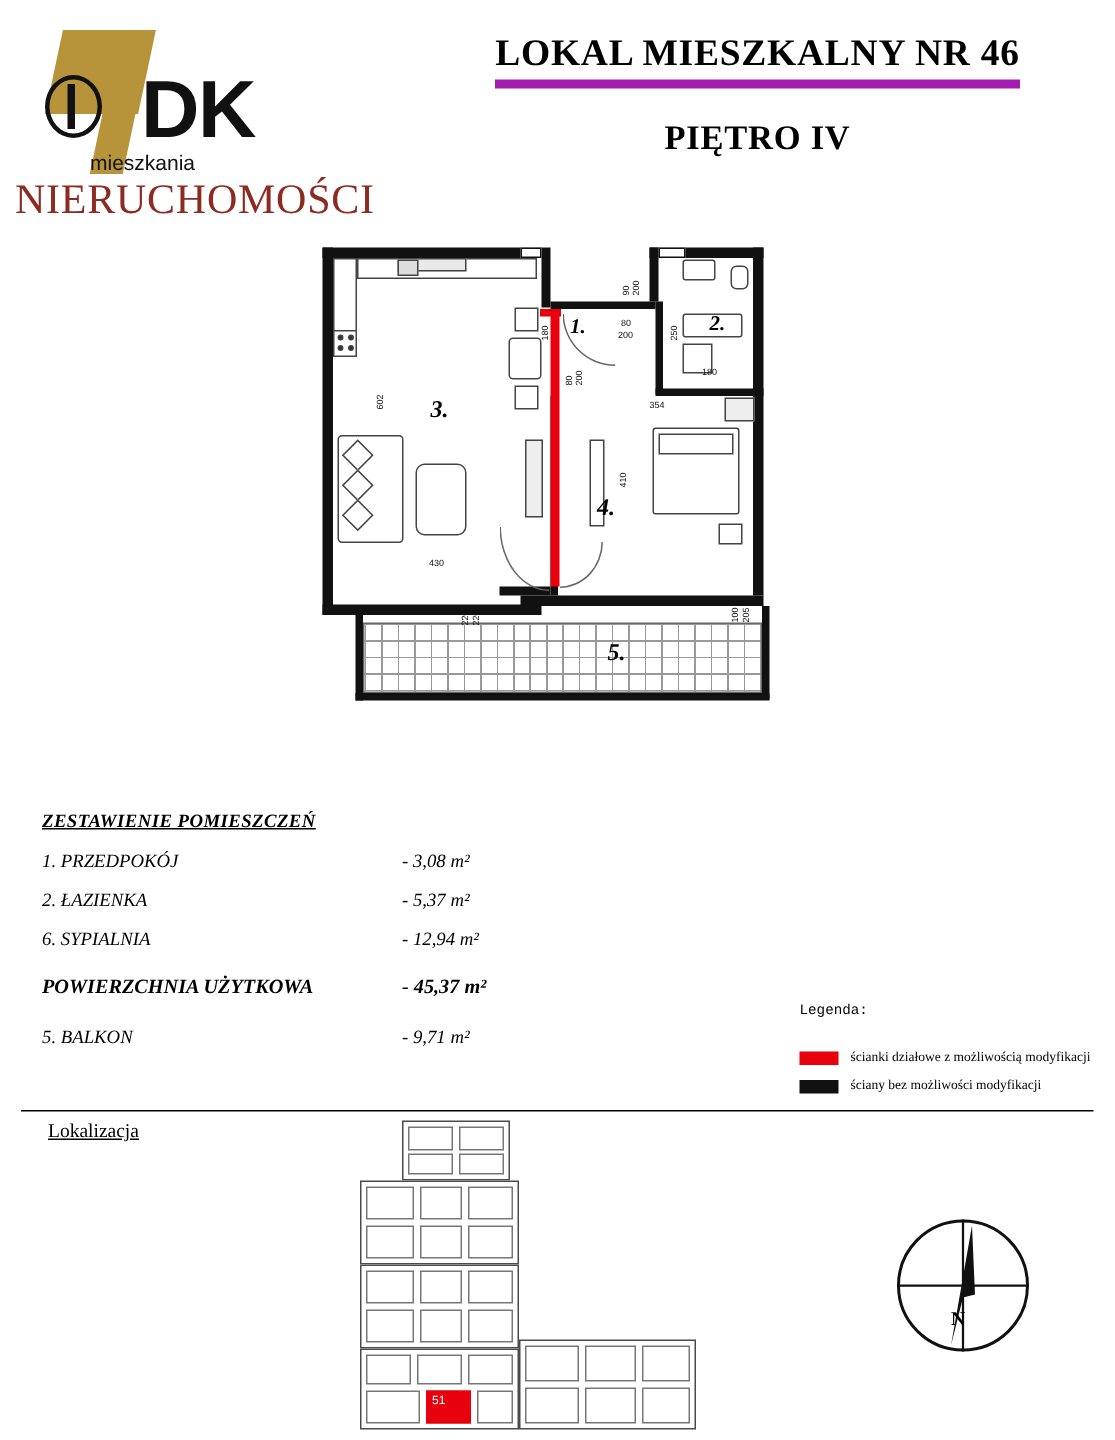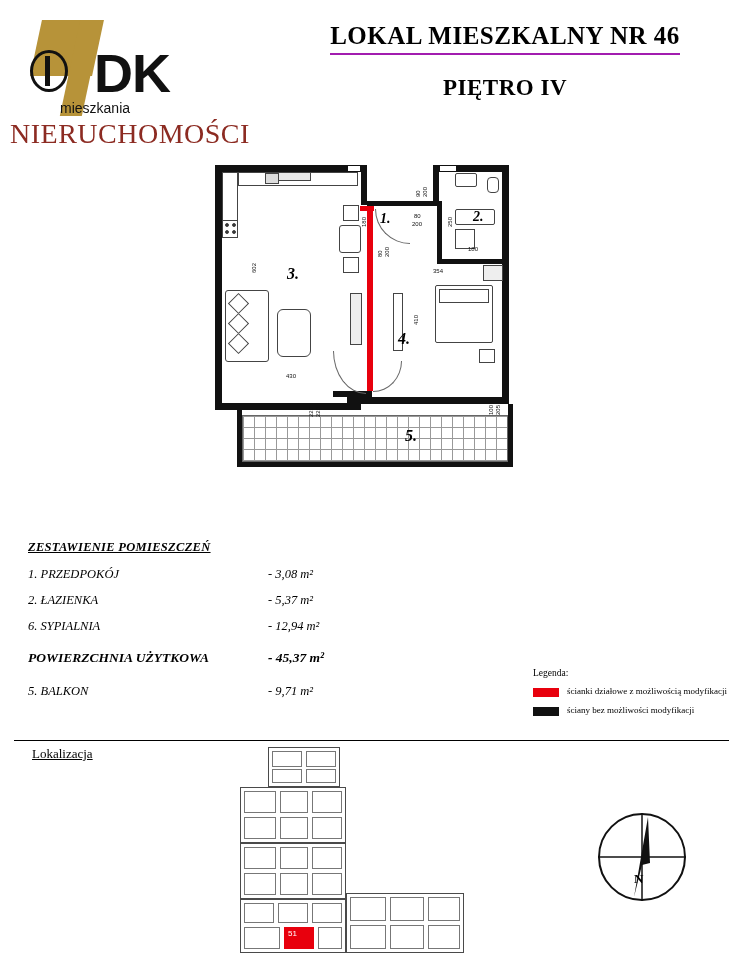--- a/index.html
+++ b/index.html
@@ -87,21 +87,21 @@
     position: absolute;
     left: 280px;
     top: 22px;
     width: 450px;
     text-align: center;
   }
   .title-main {
     font-size: 25px;
     font-weight: bold;
     letter-spacing: 0.5px;
-    border-bottom: 2px solid #a21caf;
+    border-bottom: 6px solid #a21caf;
     display: inline-block;
     padding-bottom: 2px;
     line-height: 1.15;
   }
   .title-sub {
     font-size: 23px;
     font-weight: bold;
     margin-top: 20px;
     letter-spacing: 0.5px;
   }
@@ -179,23 +179,23 @@
 
   
   .legend {
     position: absolute;
     left: 533px;
     top: 668px;
     width: 200px;
     font-size: 9px;
   }
   .legend-title {
-    font-family: Liberation Serif, serif;
+    font-family: Liberation Mono, monospace;
     font-size: 9.5px;
-    margin-bottom: 8px;
+    margin-bottom: 20px;
   }
   .legend-row {
     display: flex;
     align-items: flex-start;
     margin-bottom: 8px;
   }
   .legend-swatch {
     width: 26px; height: 9px;
     margin-right: 8px;
     margin-top: 2px;

